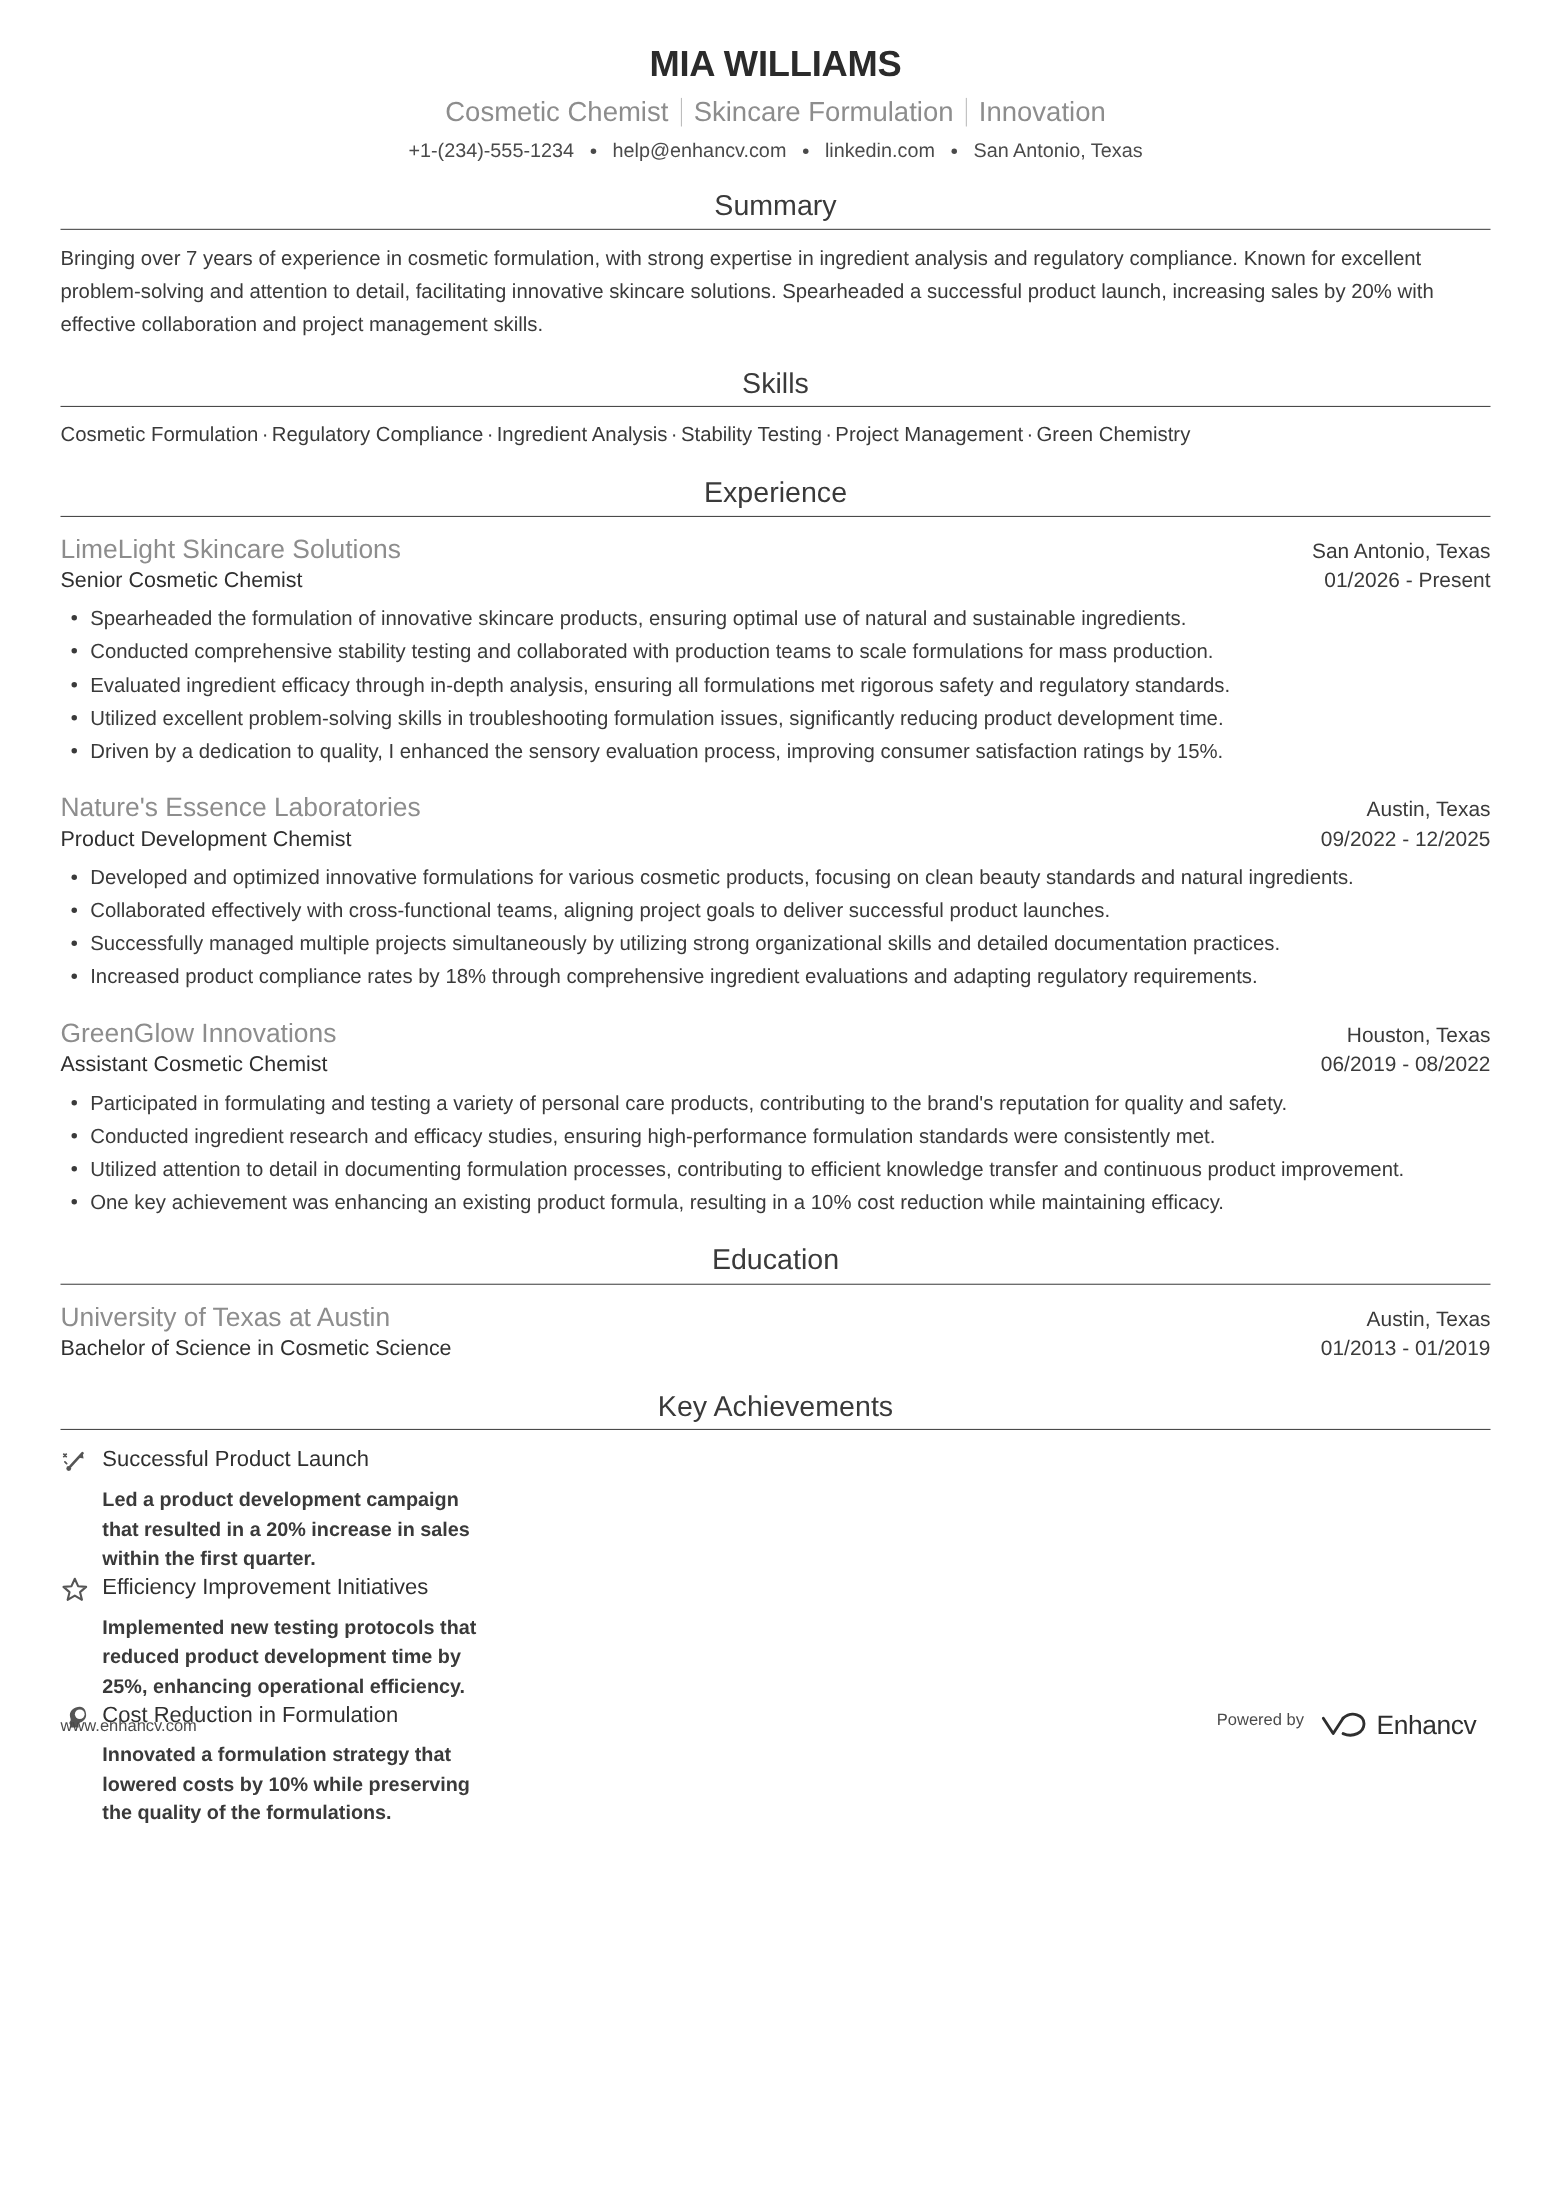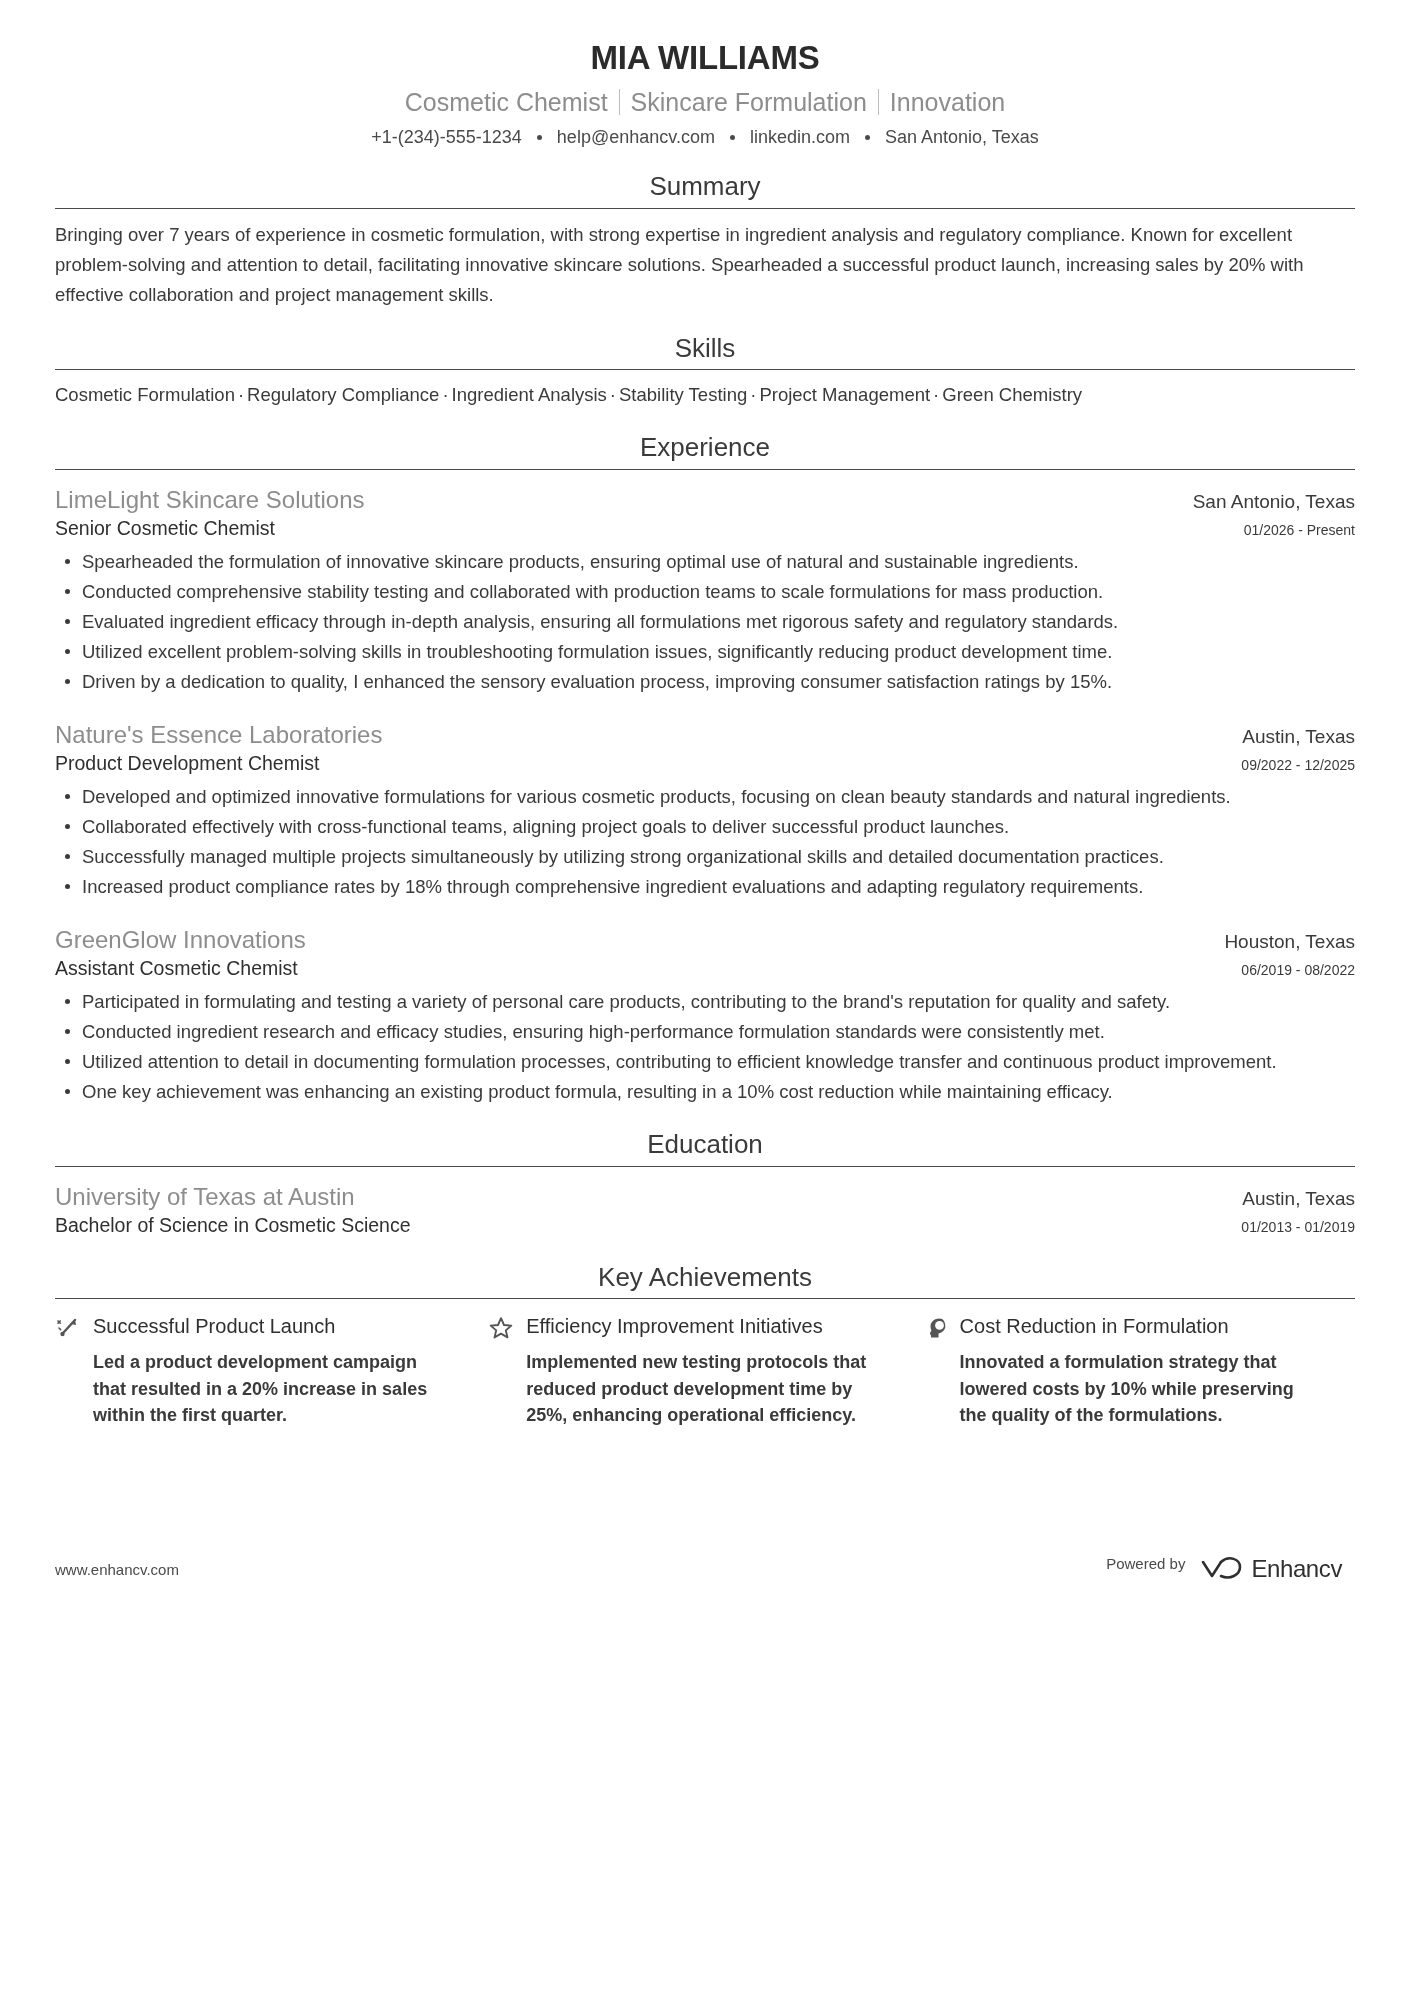--- a/index.html
+++ b/index.html
@@ -131,21 +131,21 @@
     color: #3a3a3a;
     line-height: 1.3;
     white-space: nowrap;
   }
   .entry-role {
     font-size: 19.5px;
     color: #2f2f2f;
     line-height: 1.35;
   }
   .entry-date {
-    font-size: 14px;
+    font-size: 19px;
     color: #3a3a3a;
     line-height: 1.35;
     white-space: nowrap;
   }
 
   .bullets {
     margin-top: 7px;
     list-style: none;
   }
   .bullets li {
@@ -165,20 +165,21 @@
     height: 5px;
     border-radius: 50%;
     background: #3a3a3a;
   }
 
   
   .ka-grid {
     display: flex;
     gap: 0;
     padding-top: 14px;
+    flex-direction: column;
   }
   .ka-col {
     width: 33.33%;
     padding-right: 38px;
   }
   .ka-head {
     display: flex;
     align-items: flex-start;
     gap: 12px;
   }

